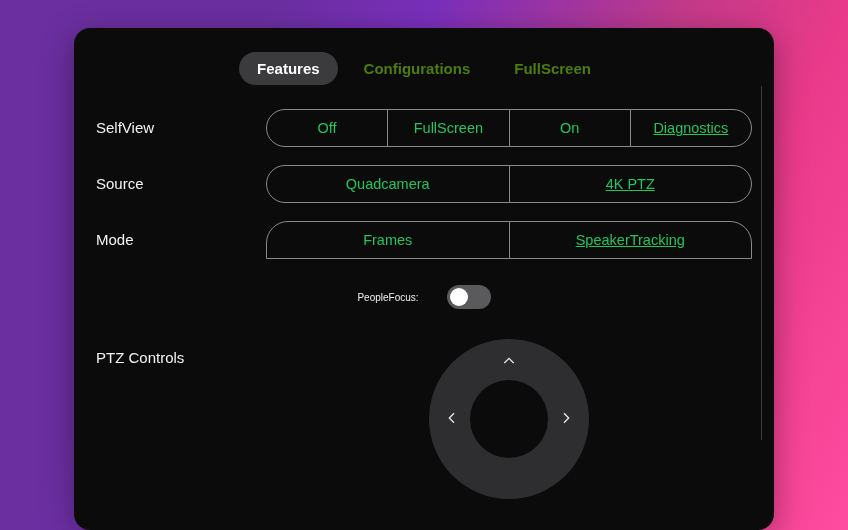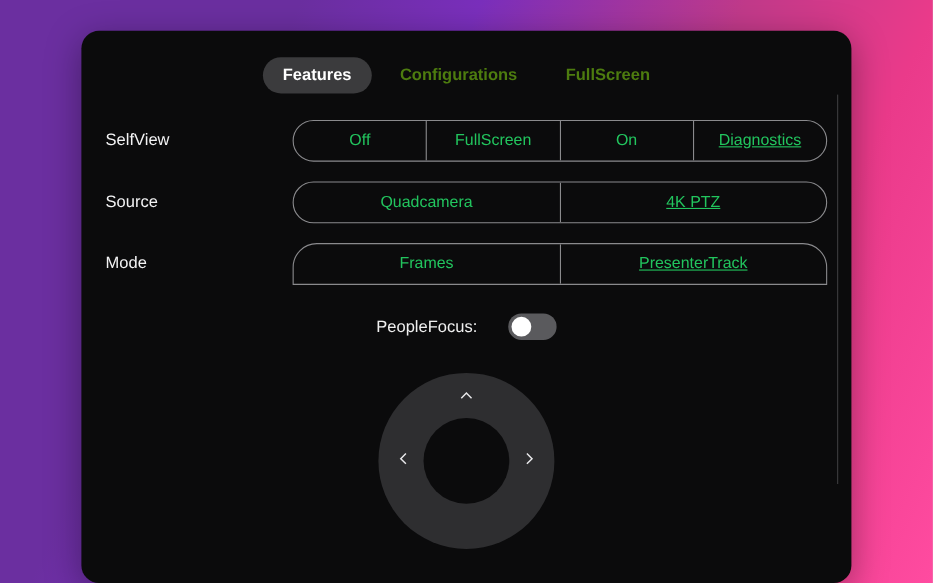--- a/index.html
+++ b/index.html
@@ -66,21 +66,21 @@
       cursor:pointer;
       white-space:nowrap;
     }
     .seg .opt:last-child { border-right:none;text-decoration:underline; }
 
     .toggle-row {
       display:flex; align-items:center; justify-content:center;
       gap:28px;
       margin-top:26px;
     }
-    .toggle-label { color:#f0f0f0; font-size:15px; }
+    .toggle-label { color:#f0f0f0; font-size:10px; }
     .switch {
       width:44px; height:24px;
       background:#5a5a5d;
       border-radius:12px;
       position:relative;
       cursor:pointer;
     }
     .switch .knob {
       position:absolute; top:3px; left:3px;
       width:18px; height:18px;
@@ -153,33 +153,34 @@
         <div class="opt">4K PTZ</div>
       </div>
     </div>
   </div>
 
   <div class="section">
     <div class="label-col">Mode</div>
     <div class="ctrl-col">
       <div class="seg first-attach">
         <div class="opt">Frames</div>
-        <div class="opt">PresenterTrack</div>
+        <div class="opt">SpeakerTracking</div>
       </div>
     </div>
   </div>
 
   <div class="toggle-row">
     <span class="toggle-label">PeopleFocus:</span>
     <div class="switch">
       <div class="knob"></div>
     </div>
   </div>
 
   <div class="section ptz-sec">
+    <div class="label-col">PTZ Controls</div>
     <div class="ctrl-col" style="display:flex; justify-content:center;">
       <div class="dpad">
         <div class="dpad-inner"></div>
         <div class="arrow up">
           <span>
             <svg viewBox="0 0 24 24">
                 <polyline points="5 15 12 8 19 15"></polyline>
               </svg>
           </span>
         </div>

